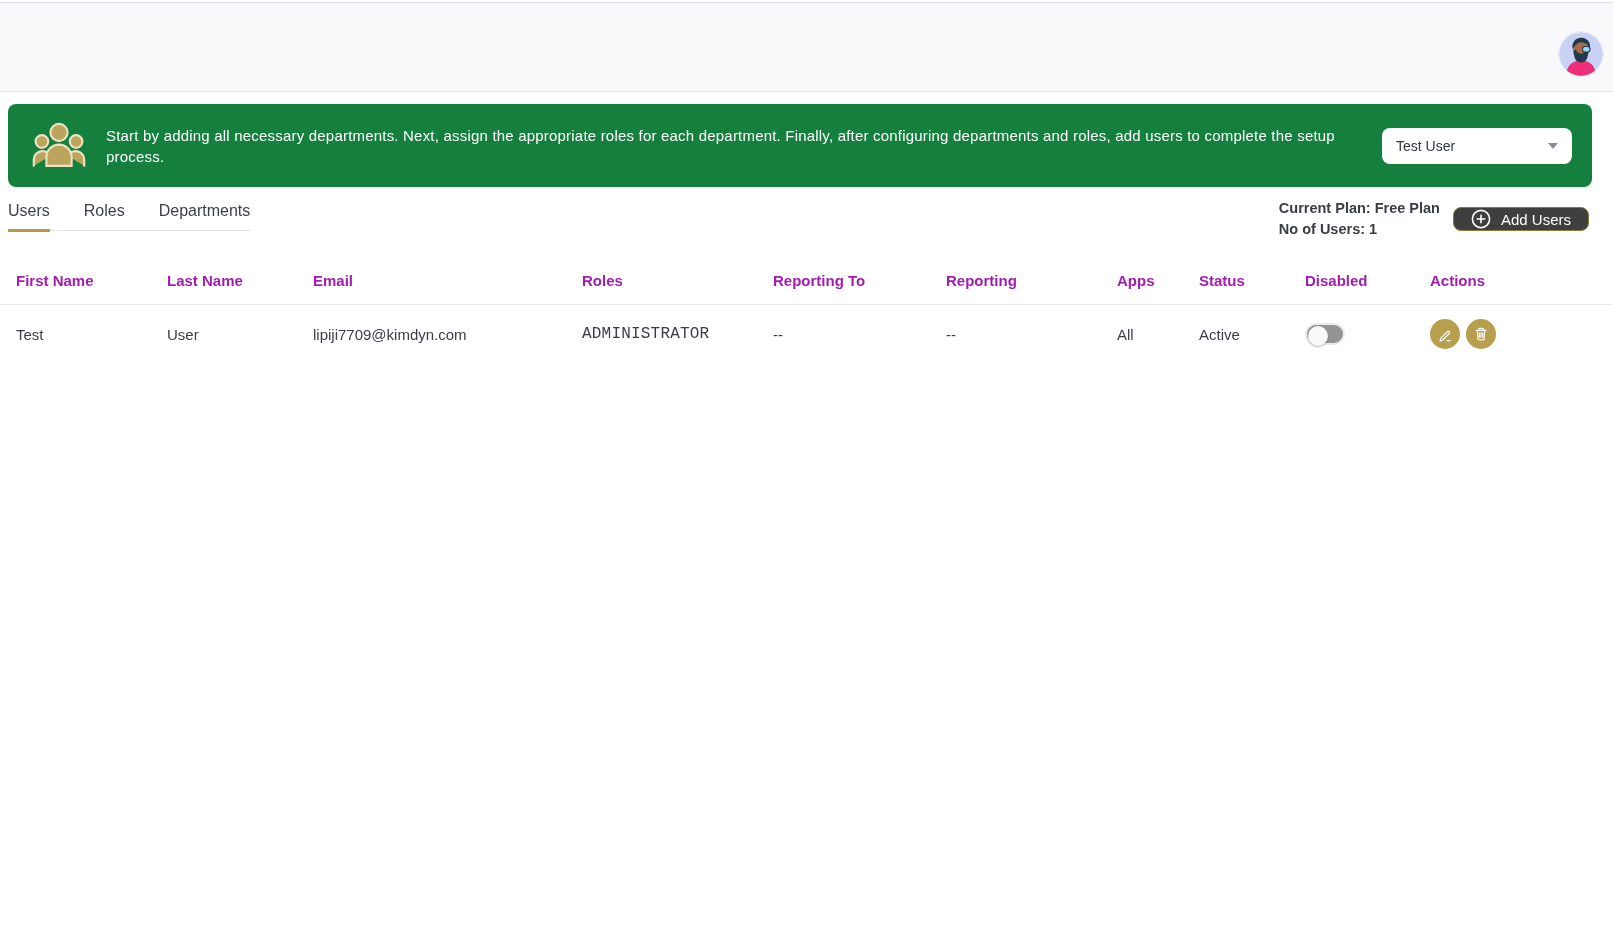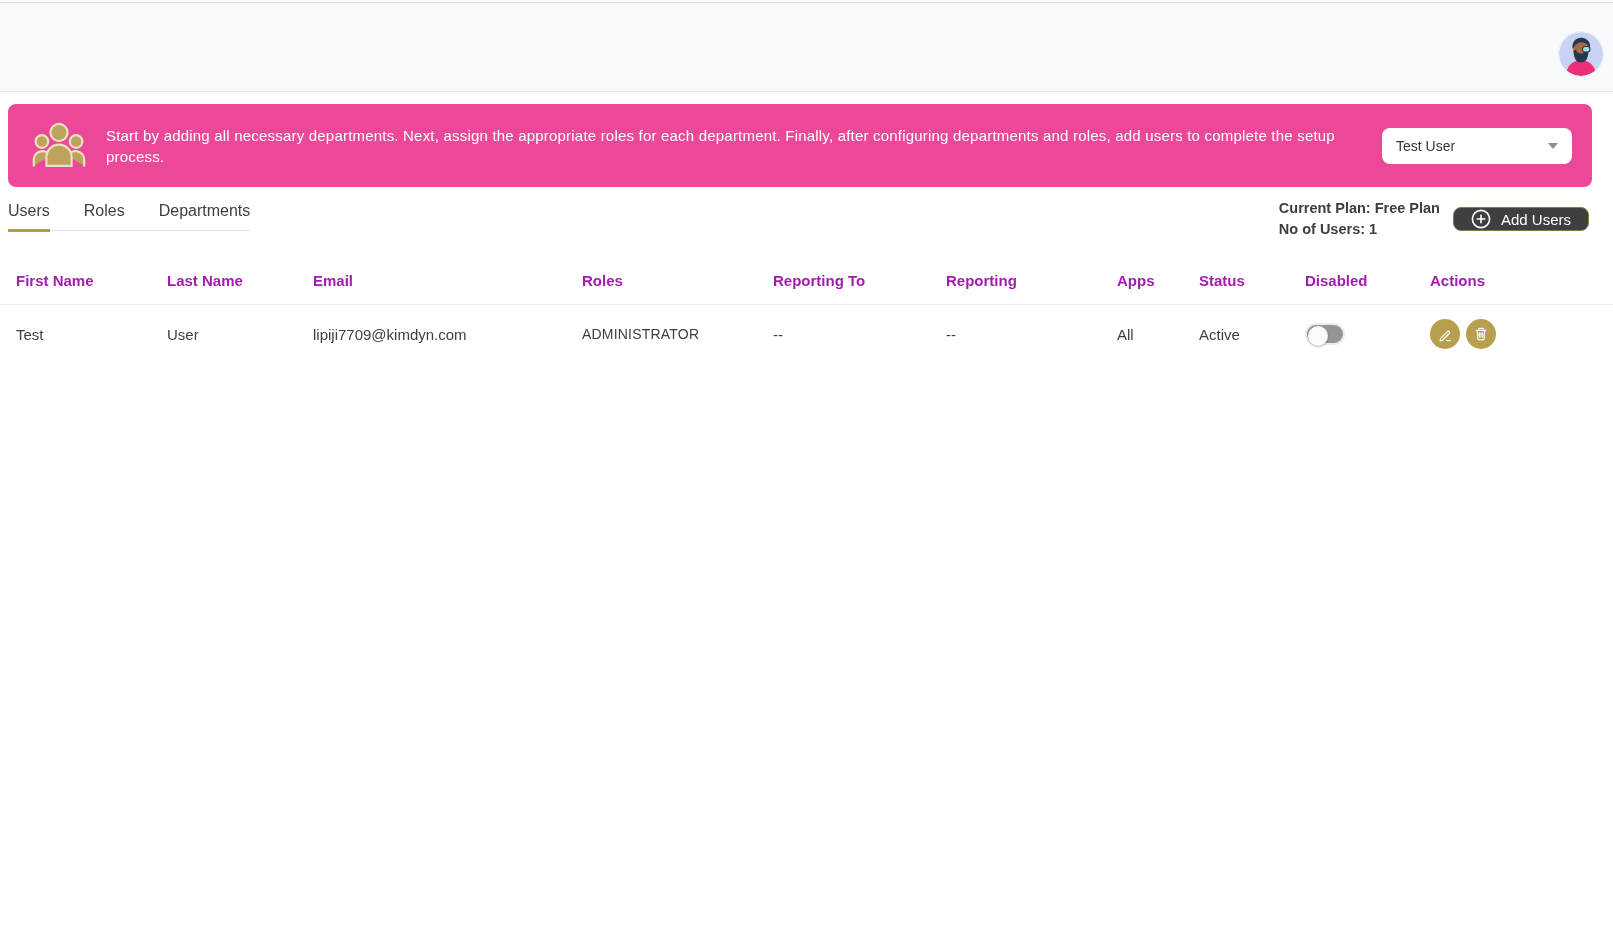--- a/index.html
+++ b/index.html
@@ -6,21 +6,21 @@
   html, body { width: 1613px; height: 944px; background: #ffffff; overflow: hidden;
     font-family: "Liberation Sans", sans-serif; }
 
   
   .topbar { height: 90px; margin-top: 2px; background: #f8f9fa;
     border-top: 1px solid #dadce2; border-bottom: 1px solid #e6e7ea; position: relative; }
   .avatar { position: absolute; right: 10px; top: 29px; width: 44px; height: 44px;
     border-radius: 50%; overflow: hidden; cursor: pointer; box-shadow: 0 0 0 1px rgba(0,0,0,.05); }
 
   
-  .banner { margin: 12px 21px 0 8px; height: 83px; background: #ec4899; border-radius: 8px;
+  .banner { margin: 12px 21px 0 8px; height: 83px; background: #15803d; border-radius: 8px;
     display: flex; align-items: center; position: relative; padding-left: 24px; }
   .banner-icon { width: 54px; height: 52px; flex: 0 0 auto; }
   .banner-text { margin-left: 20px; width: 1248px; color: #ffffff; font-size: 15px;
     line-height: 21px; font-weight: 500; letter-spacing: .2px; }
   .user-dropdown { position: absolute; right: 20px; top: 50%; transform: translateY(-50%);
     width: 190px; height: 36px; background: #ffffff; border-radius: 8px; display: flex;
     align-items: center; padding: 8px 14px; cursor: pointer; }
   .user-dropdown .selected { font-size: 14px; color: #33363d; }
   .caret { margin-left: auto; width: 0; height: 0; border-left: 5px solid transparent;
     border-right: 5px solid transparent; border-top: 6px solid #8a8d94; }
@@ -36,21 +36,21 @@
   .add-users { display: flex; align-items: center; gap: 10px; height: 24px; padding: 0 17px;
     background: #3f3f3f; color: #ffffff; border: 1px solid #8a7a3c; border-radius: 8px;
     font-size: 15px; font-family: inherit; cursor: pointer; }
   .plus-icon { width: 20px; height: 20px; display: block; }
 
   
   table { width: 100%; border-collapse: collapse; table-layout: fixed; margin-top: 16px; }
   th { text-align: left; font-size: 15px; font-weight: 700; color: #a21caf;
     padding: 12px 0 15px 16px; border-bottom: 1px solid #ececec; white-space: nowrap; }
   td { font-size: 15px; color: #3b3e44; padding: 14px 0 14px 16px; vertical-align: middle; white-space: nowrap; }
-  td.role { font-size: 14px; letter-spacing: .2px; }
+  td.role { font-size: 16px; letter-spacing: .2px; font-family: Liberation Mono, monospace; }
 
   .toggle { width: 40px; height: 22px; background: #949494; border: 2px solid #ebebeb;
     border-radius: 13px; position: relative; cursor: pointer; }
   .toggle .knob { position: absolute; left: 1px; top: 1px; width: 20px; height: 20px;
     background: #fafafa; border-radius: 50%; box-shadow: 0 1px 2px rgba(0,0,0,.3); }
 
   .actions-cell { display: flex; gap: 6px; align-items: center; }
   .action-btn { width: 30px; height: 30px; border-radius: 50%; background: #b79f4e; border: none;
     display: flex; align-items: center; justify-content: center; cursor: pointer; }
   .action-btn svg { display: block; }

